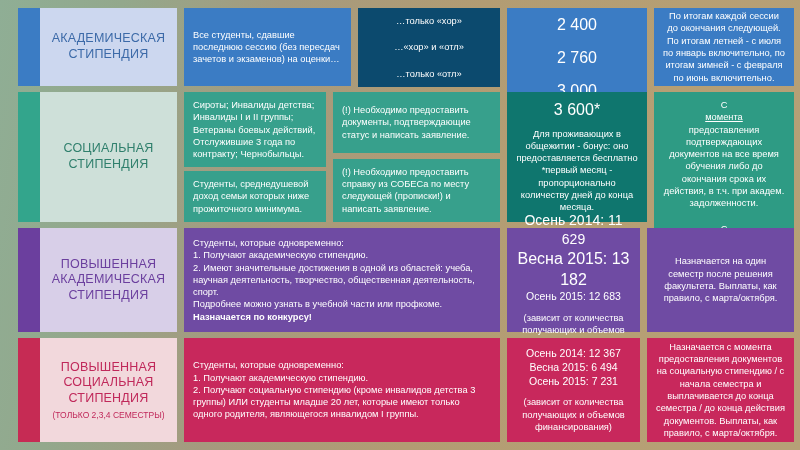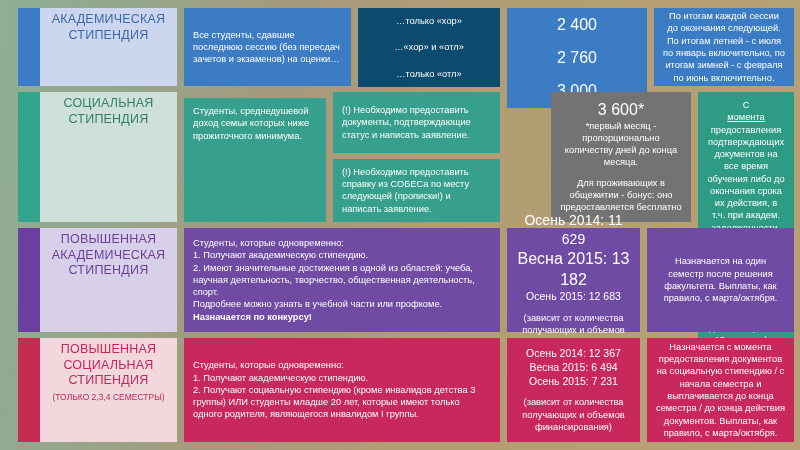--- a/index.html
+++ b/index.html
@@ -7,21 +7,21 @@
     width:800px;height:450px;overflow:hidden;
     font-family:"Liberation Sans","DejaVu Sans",sans-serif;
     background:linear-gradient(100deg,#8fae95 0%,#93a88c 14%,#a59a7e 32%,#b29c73 55%,#b69f74 78%,#b6a077 100%);
   }
   .slide{position:relative;width:800px;height:450px;box-sizing:border-box;}
 
   .row{position:absolute;left:18px;right:6px;display:flex;align-items:stretch;}
   .accent{width:22px;flex:0 0 22px;}
   .titlecell{
     flex:0 0 137px;display:flex;flex-direction:column;
-    align-items:center;justify-content:flex-start;text-align:center;
+    align-items:center;justify-content:center;text-align:center;
     padding:4px 6px;box-sizing:border-box;
   }
   .titlecell .t{font-size:12.5px;line-height:1.25;letter-spacing:.2px;}
   .titlecell .sub{font-size:8.5px;line-height:1.25;margin-top:3px;}
 
   .gap{flex:0 0 7px;}
   .gapv{height:6px;}
 
   .col{display:flex;flex-direction:column;box-sizing:border-box;}
   .cell{box-sizing:border-box;padding:7px 9px;color:#ffffff;font-size:9.3px;line-height:1.32;}
@@ -45,21 +45,21 @@
   #row1 .c-period{flex:1 1 auto;background:#3b7cc4;}
 
   
   #row2{top:92px;height:130px;}
   #row2 .accent{background:#33a58c;}
   #row2 .titlecell{background:#cee0d9;color:#2f7f6c;}
   #row2 .c-who{flex:0 0 142px;justify-content:space-between;}
   #row2 .c-who .cell{background:#37a08c;flex:1 1 0;}
   #row2 .c-doc{flex:0 0 167px;justify-content:space-between;}
   #row2 .c-doc .cell{background:#37a08c;flex:1 1 0;display:flex;flex-direction:column;justify-content:center;}
-  #row2 .c-amount{flex:0 0 140px;background:#737373;margin-left:44px;}
+  #row2 .c-amount{flex:0 0 140px;background:#0f766e;}
   #row2 .c-period{flex:1 1 auto;justify-content:space-between;}
   #row2 .c-period .cell{background:#2e9b84;flex:1 1 0;display:flex;flex-direction:column;justify-content:center;}
 
   
   #row3{top:228px;height:104px;}
   #row3 .accent{background:#6b3f9e;}
   #row3 .titlecell{background:#d8cfe8;color:#6b3f9e;}
   #row3 .c-desc{flex:0 0 316px;background:#6f4ba3;}
   #row3 .c-amount{flex:0 0 133px;background:#6f4ba3;}
   #row3 .c-period{flex:1 1 auto;background:#6f4ba3;}
@@ -115,37 +115,38 @@
 
   <div class="row" id="row2">
     <div class="accent"></div>
     <div class="titlecell">
       <div class="t pre">СОЦИАЛЬНАЯ
 СТИПЕНДИЯ</div>
     </div>
     <div class="gap"></div>
 
     <div class="col c-who">
+      <div class="cell l">Сироты; Инвалиды детства; Инвалиды I и II группы; Ветераны боевых действий, Отслужившие 3 года по контракту; Чернобыльцы.</div>
       <div class="gapv"></div>
       <div class="cell l">Студенты, среднедушевой доход семьи которых ниже прожиточного минимума.</div>
     </div>
     <div class="gap"></div>
 
     <div class="col c-doc">
       <div class="cell l">(!) Необходимо предоставить документы, подтверждающие статус и написать заявление.</div>
       <div class="gapv"></div>
       <div class="cell l">(!) Необходимо предоставить справку из СОБЕСа по месту следующей (прописки!) и написать заявление.</div>
     </div>
     <div class="gap"></div>
 
     <div class="col c-amount">
       <div class="cell c mid" style="height:100%">
         <div class="big">3 600*</div>
+        <div style="margin-top:8px">Для проживающих в общежитии - бонус: оно предоставляется бесплатно</div>
         <div>*первый месяц - пропорционально количеству дней до конца месяца.</div>
-        <div style="margin-top:8px">Для проживающих в общежитии - бонус: оно предоставляется бесплатно</div>
       </div>
     </div>
     <div class="gap"></div>
 
     <div class="col c-period">
       <div class="cell c">
         <span>С </span>
           <span class="u">момента</span>
           <span> предоставления подтверждающих документов на все время обучения либо до окончания срока их действия, в т.ч. при академ. задолженности.</span>
       </div>

